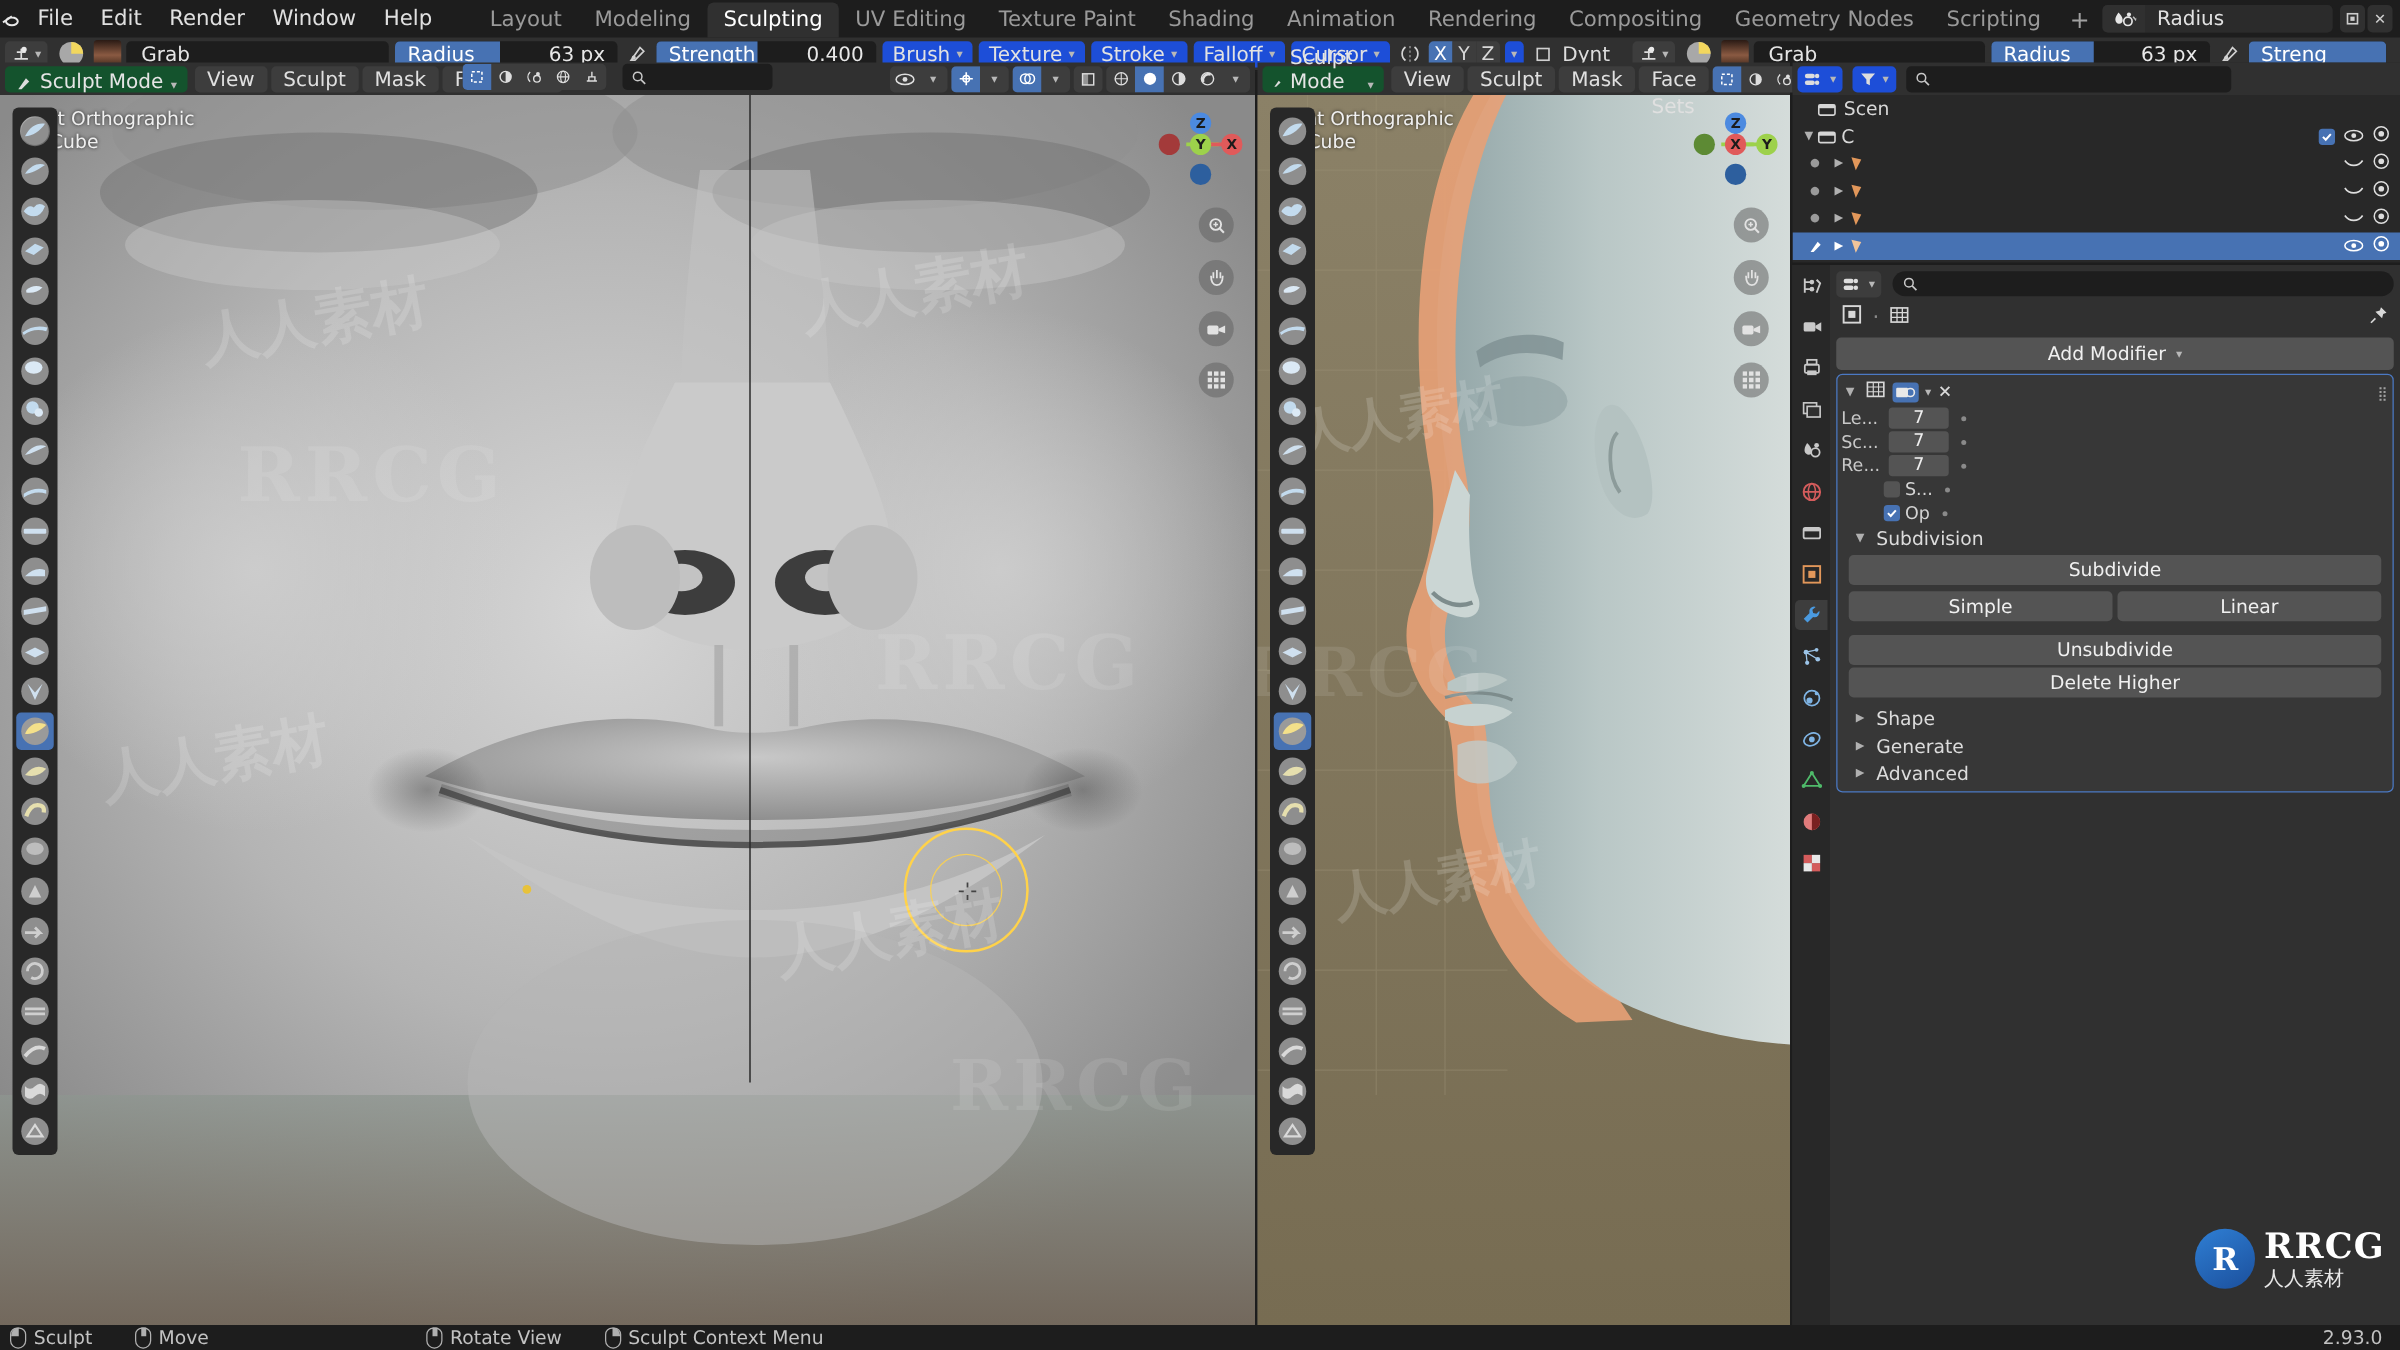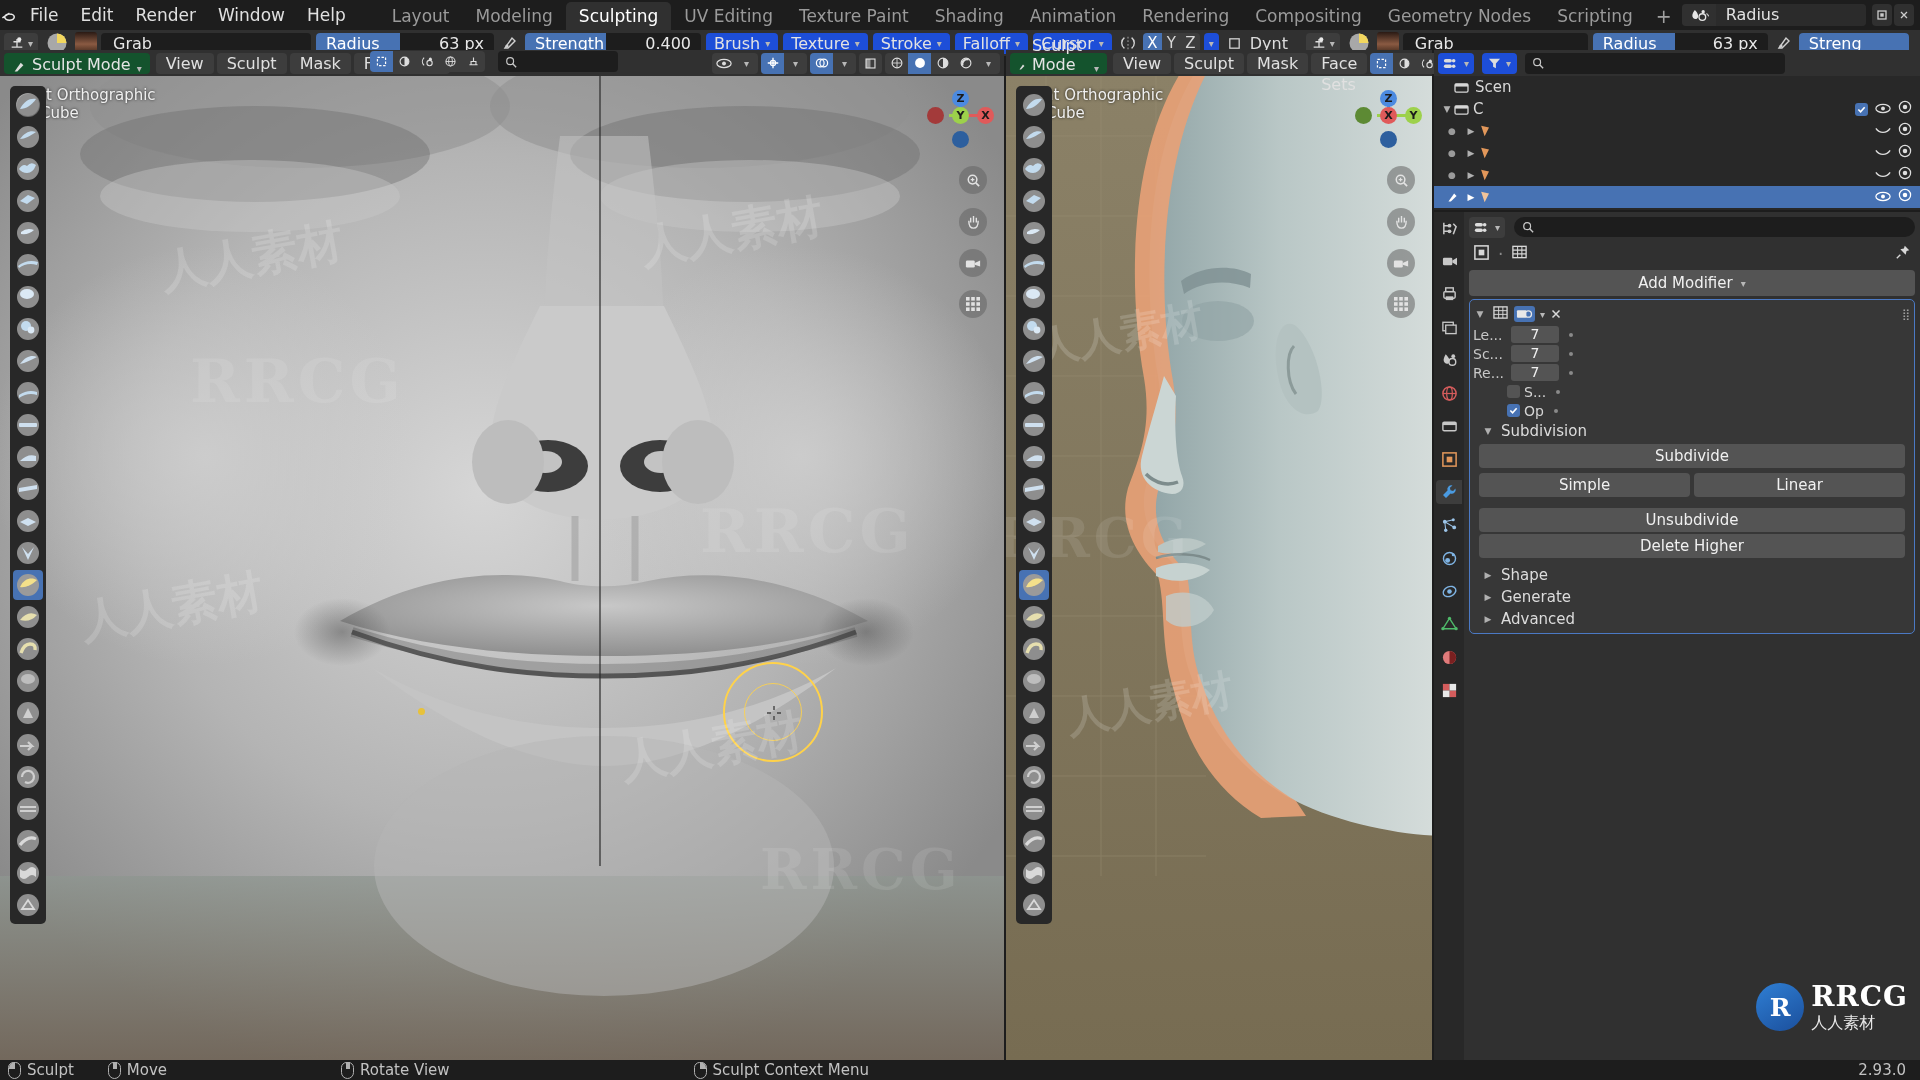--- a/index.html
+++ b/index.html
@@ -1515,18 +1515,18 @@
     <span>Sculpt</span>
   </div>
   <div class="status-item">
     <span class="mousegl mid"></span>
     <span>Move</span>
   </div>
   <div class="status-item" style="margin-left:140px">
     <span class="mousegl mid"></span>
     <span>Rotate View</span>
   </div>
-  <div class="status-item" style="margin-left:210px">
+  <div class="status-item" style="">
     <span class="mousegl right"></span>
     <span>Sculpt Context Menu</span>
   </div>
   <div class="version">2.93.0</div>
 </div>
 
 </body></html>

